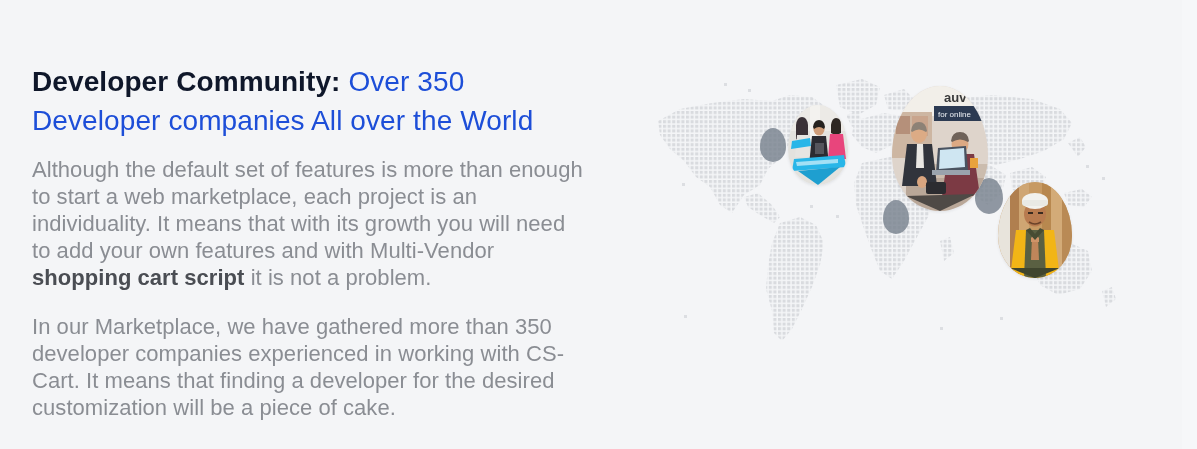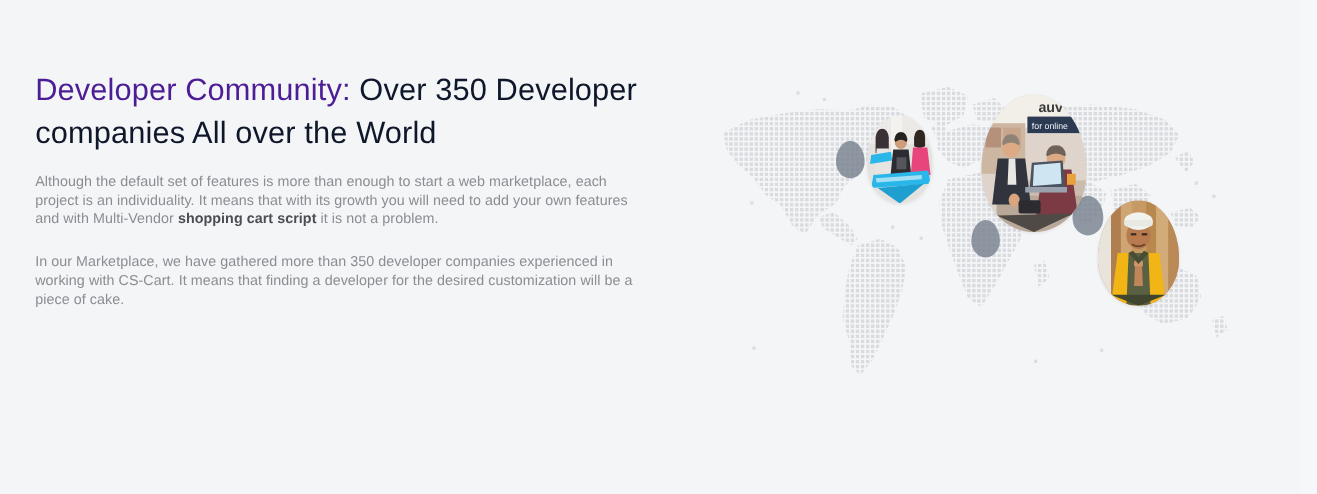--- a/index.html
+++ b/index.html
@@ -45,31 +45,31 @@
   }
   #heading {
     margin: 0 0 16px 0;
     font-size: 28px;
     line-height: 39px;
     letter-spacing: 0.1px;
     color: #47566c;
     font-weight: 400;
   }
   #heading .lead {
-    color: #4c1d95;
-    font-weight: 400;
+    color: #0f172a;
+    font-weight: 700;
   }
   #heading .rest {
-    color: #0f172a;
+    color: #1d4ed8;
     font-weight: 400;
   }
   .para {
     margin: 0 0 22px 0;
-    font-size: 13px;
-    line-height: 17px;
+    font-size: 22px;
+    line-height: 27px;
     color: #8a8d93;
     letter-spacing: 0.05px;
     max-width: 556px;
   }
   .para:last-child { margin-bottom: 0; }
   .para b {
     color: #4a4d53;
     font-weight: 700;
   }
 

